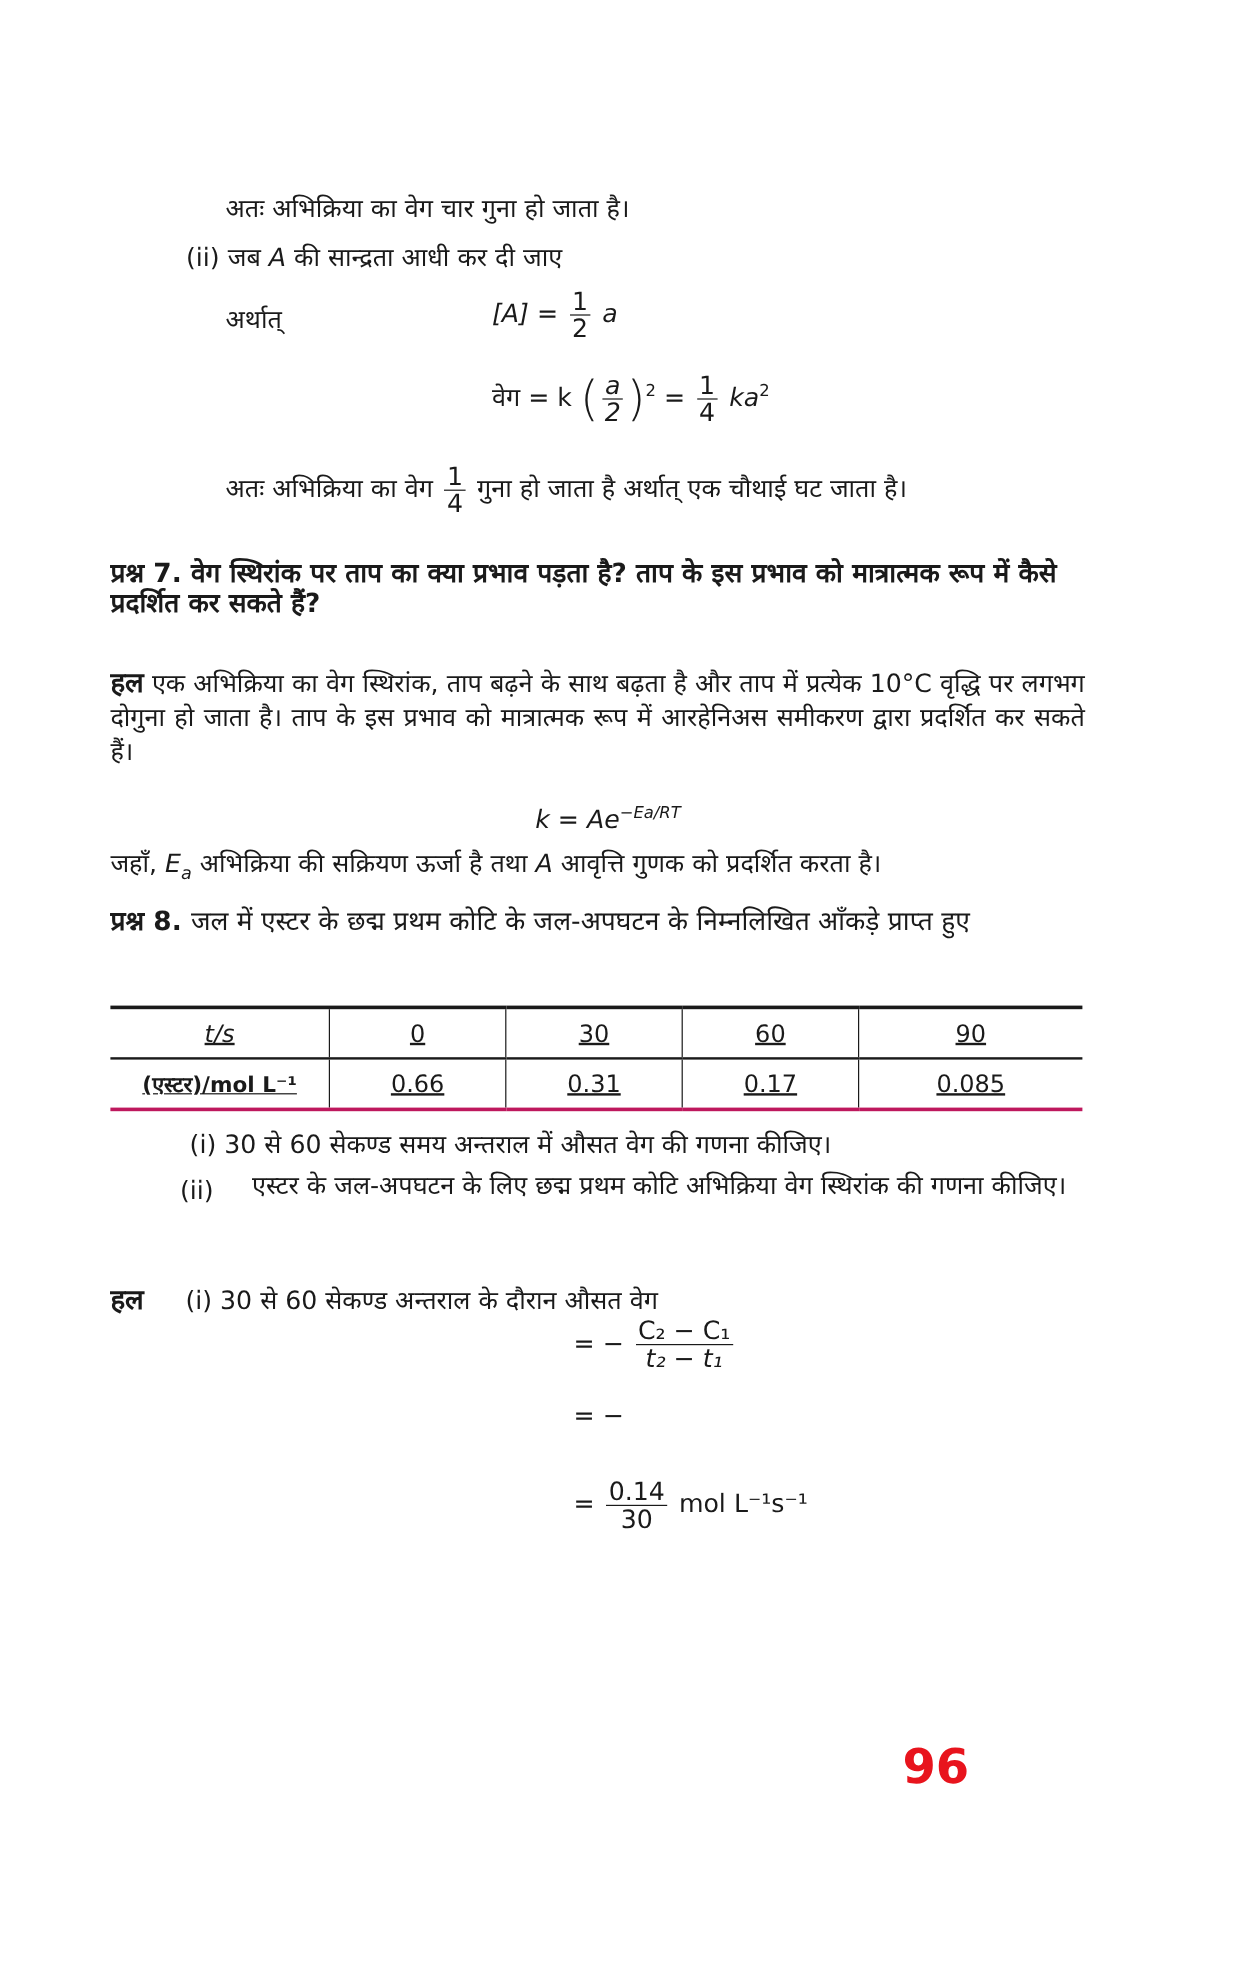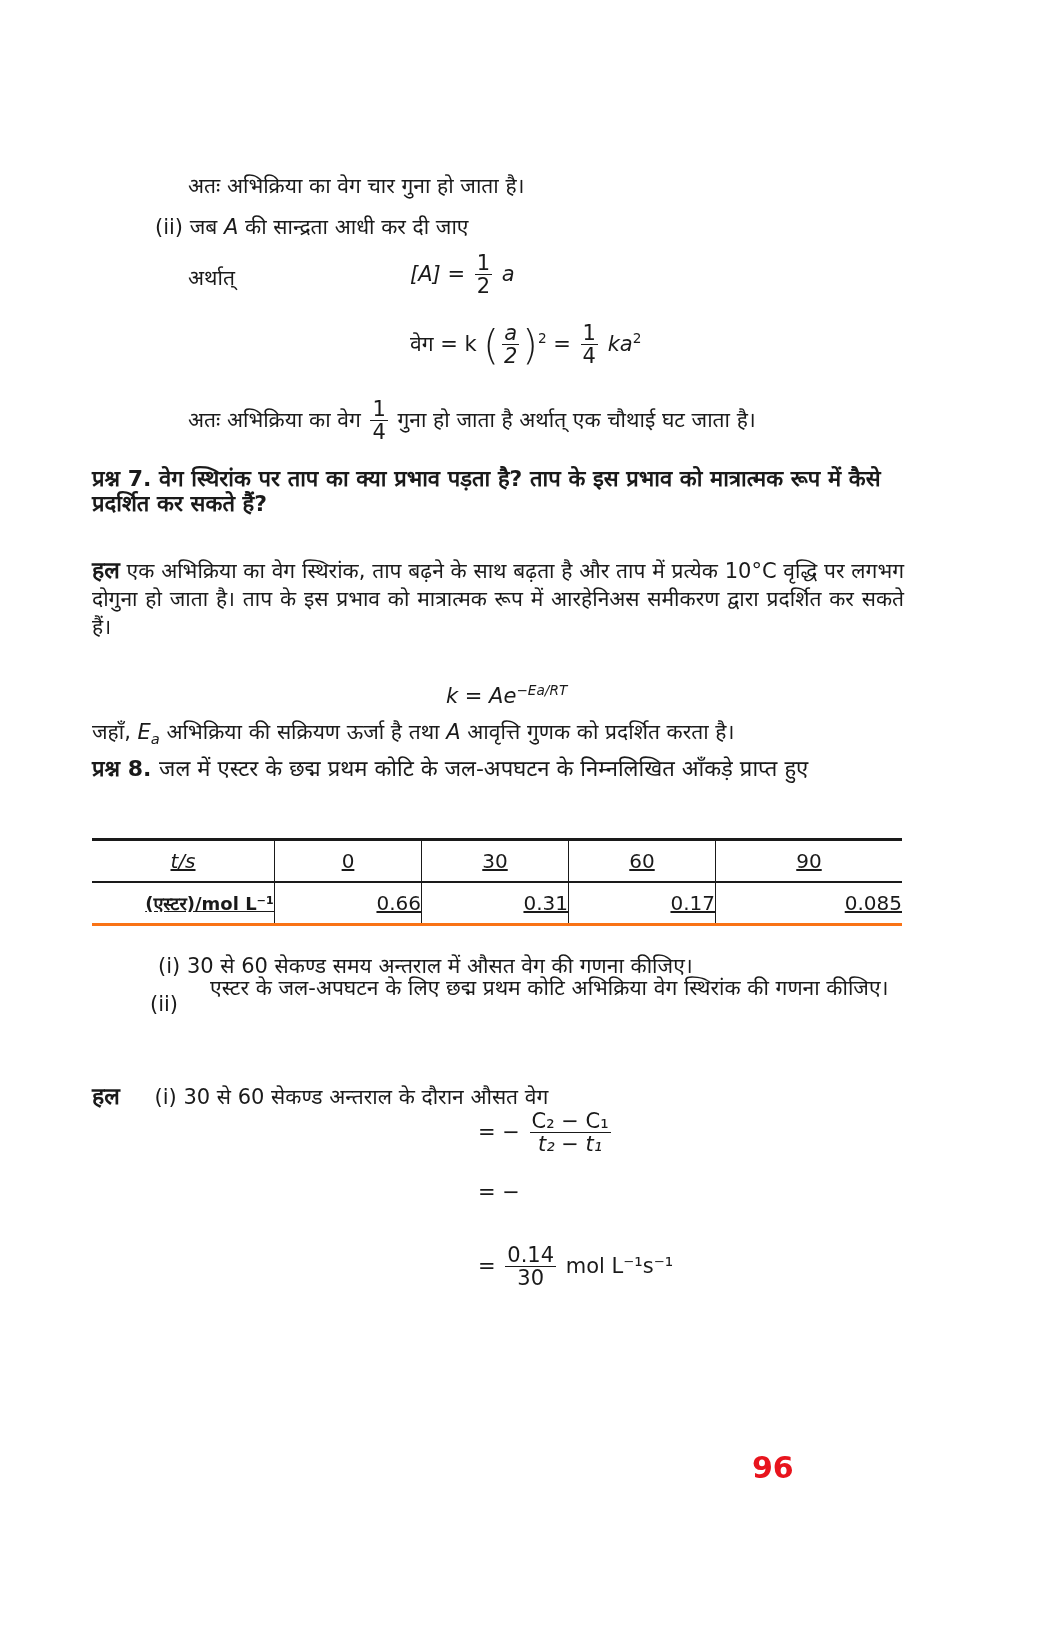--- a/index.html
+++ b/index.html
@@ -2,37 +2,37 @@
 <html><head>
 <meta charset="utf-8">
 <style>
   html, body { margin: 0; padding: 0; background: #ffffff; }
   body {
     width: 1047px; height: 1649px; position: relative; overflow: hidden;
     font-family: "DejaVu Sans", "Liberation Sans", sans-serif;
     color: #1a1a1a;
   }
   .abs { position: absolute; white-space: nowrap; }
-  .txt { font-size: 21px; line-height: 28px; margin-top: 12px; }
+  .txt { font-size: 21px; line-height: 28px; }
   .bold { font-weight: bold; }
   .it { font-style: italic; }
   .frac { display: inline-flex; flex-direction: column; align-items: center; vertical-align: middle; margin: 0 3px; }
   .frac .num { border-bottom: 1.6px solid #1a1a1a; padding: 0 2px; line-height: 22px; }
   .frac .den { line-height: 22px; padding: 0 2px; }
   sup { font-size: 0.65em; vertical-align: super; }
   sub { font-size: 0.7em; vertical-align: sub; }
   .para { font-size: 21px; line-height: 28px; text-align: justify; text-align-last: left; white-space: normal; }
   .qhead { font-size: 22px; font-weight: bold; line-height: 25px; white-space: normal; }
   .big-paren { font-size: 40px; font-weight: 300; vertical-align: middle; line-height: 1; }
   table.data { border-collapse: collapse; font-size: 20px; }
   table.data td { border-left: 1.6px solid #1a1a1a; text-align: center; height: 40px; padding: 0; text-decoration: underline; }
   table.data td:first-child { border-left: none; }
   table.data tr:first-child td { border-top: 3px solid #1a1a1a; border-bottom: 2px solid #1a1a1a; }
-  table.data tr:last-child td { border-bottom: 3px solid #f97316; text-align: right; }
-  .pagenum { font-size: 30px; font-weight: bold; color: #e8141d; font-family: "DejaVu Sans", sans-serif; }
+  table.data tr:last-child td { border-bottom: 3px solid #be185d; }
+  .pagenum { font-size: 40px; font-weight: bold; color: #e8141d; font-family: "DejaVu Sans", sans-serif; }
 </style>
 </head>
 <body>
 
 <div class="abs txt" style="left:188px; top:160px;">अतः अभिक्रिया का वेग चार गुना हो जाता है।</div>
 
 <div class="abs txt" style="left:155px; top:201px;">
   <span>(ii)</span>
   <span>जब</span>
   <span class="it">A</span>

